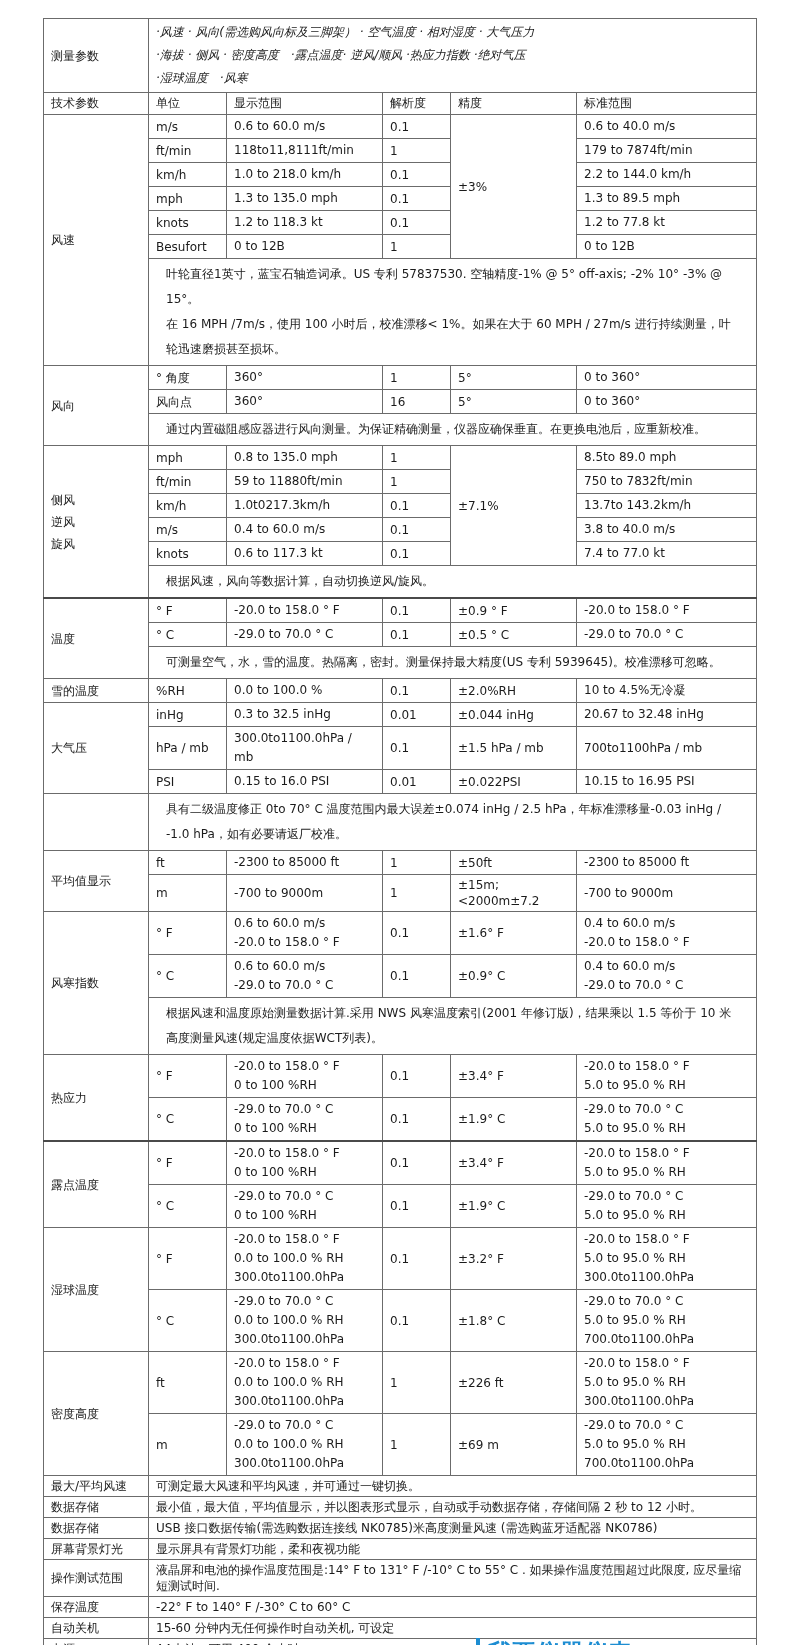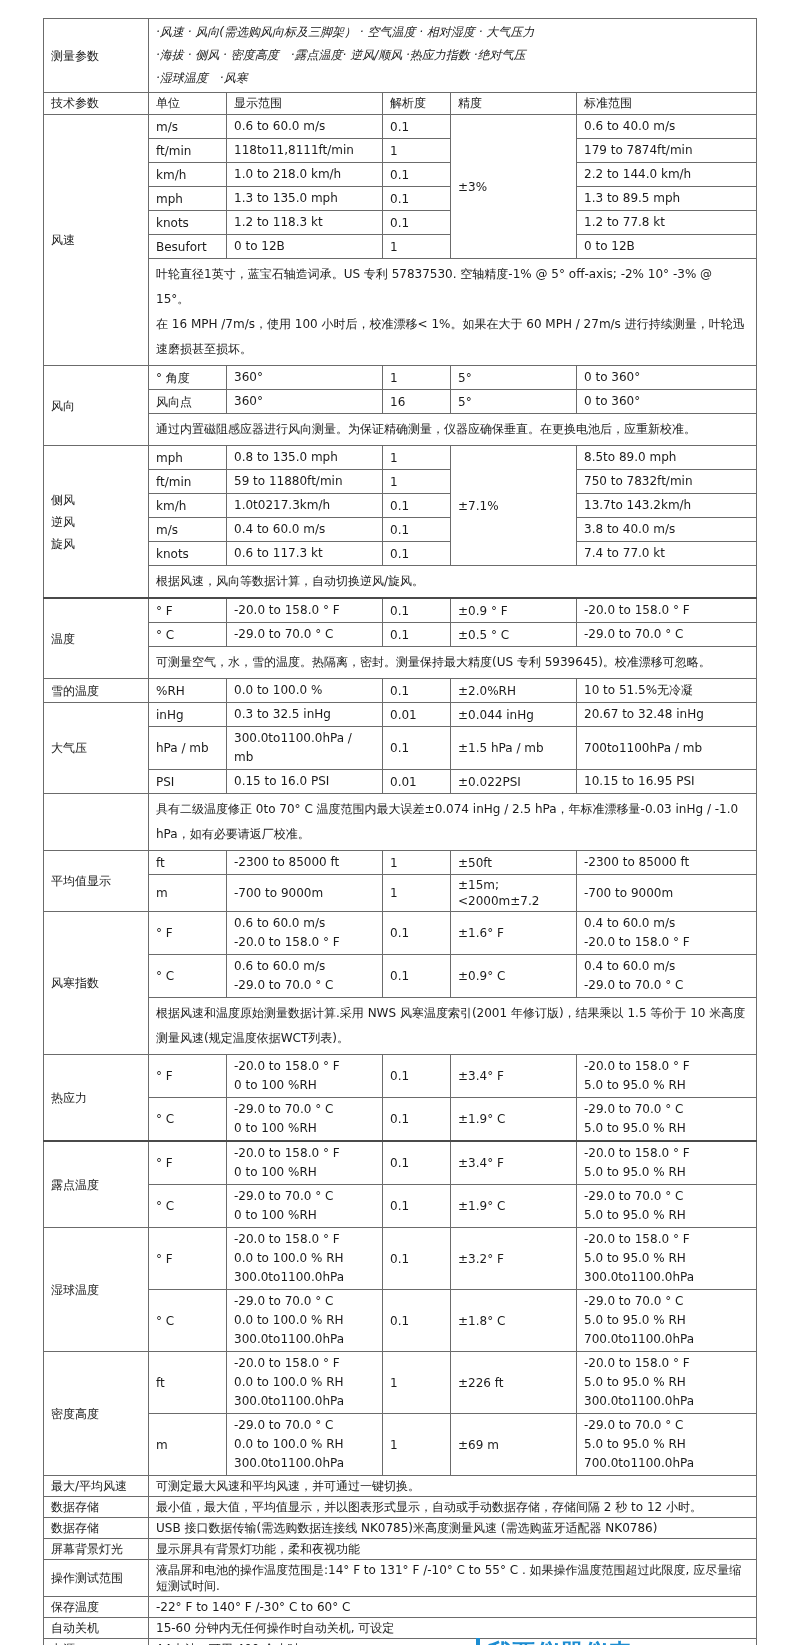--- a/index.html
+++ b/index.html
@@ -18,21 +18,21 @@
     padding:2px 7px;
     font-size:12px;line-height:16px;
     vertical-align:middle;
     word-break:break-word;
     color:#1b1b1b;
   }
   td.label{vertical-align:middle;}
   td.label div{line-height:22px;}
   td.bullets div{line-height:23px;font-style:italic;}
   td.mline div{line-height:19px;}
-  td.note{padding:3px 7px;}
+  td.note{padding:3px 17px;}
   td.note div{line-height:25px;}
   tr.thick-top td{border-top:2px solid #4a4a4a;}
   td.head{line-height:17px;}
   
   .logo{
     position:absolute;top:1632px;right:36px;
     display:flex;align-items:flex-start;
   }
   .logo-number{
     font-size:62px;font-weight:bold;font-style:italic;
@@ -263,21 +263,21 @@
       </tr>
       <tr>
         <td class="label" rowspan="1">雪的温度</td>
         <td>%RH</td>
         <td class="mline">
           <div>0.0 to 100.0 %</div>
         </td>
         <td>0.1</td>
         <td>±2.0%RH</td>
         <td class="mline">
-          <div>10 to 51.5%无冷凝</div>
+          <div>10 to 4.5%无冷凝</div>
         </td>
       </tr>
       <tr>
         <td class="label" rowspan="3">大气压</td>
         <td>inHg</td>
         <td class="mline">
           <div>0.3 to 32.5 inHg</div>
         </td>
         <td>0.01</td>
         <td>±0.044 inHg</td>

